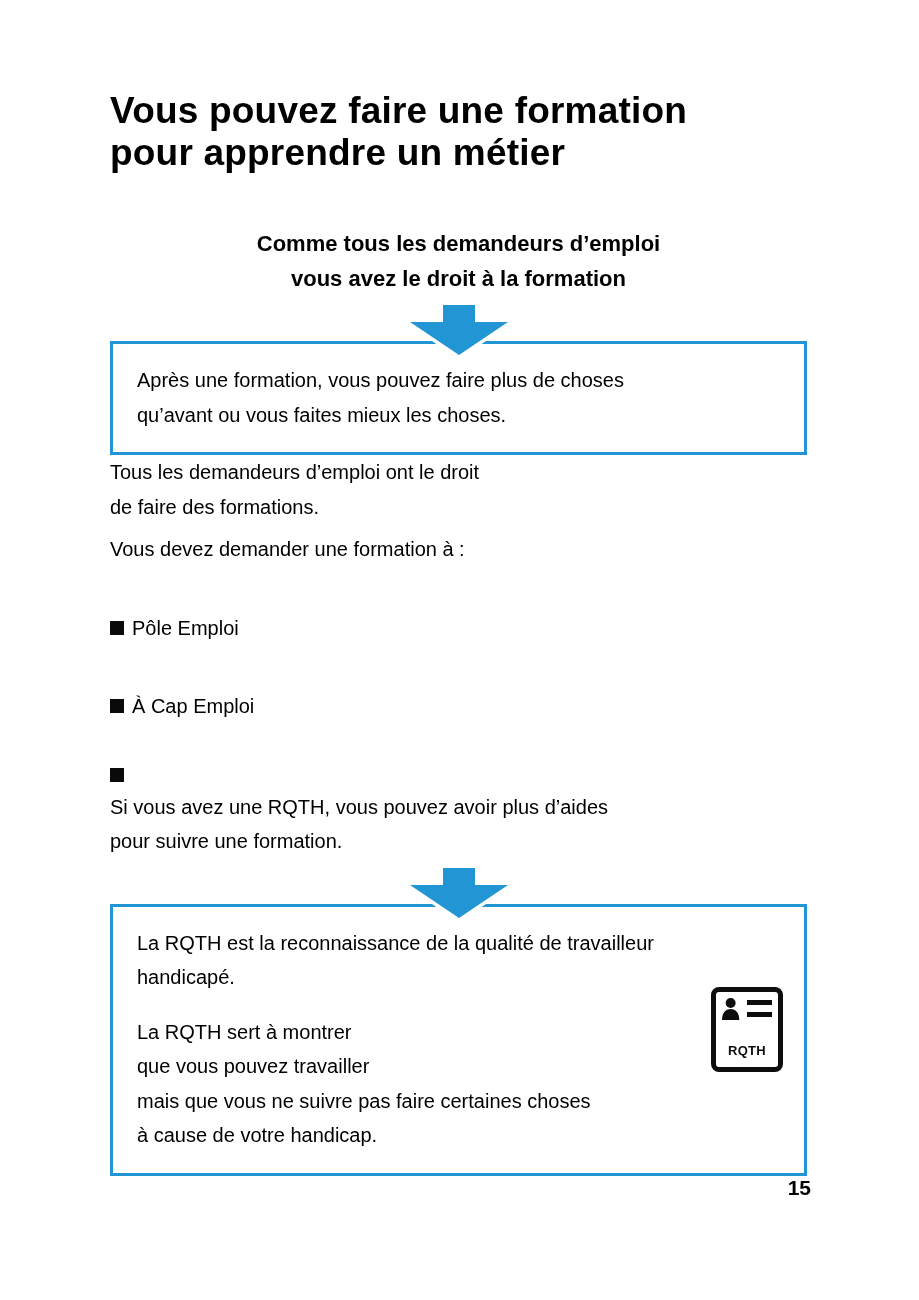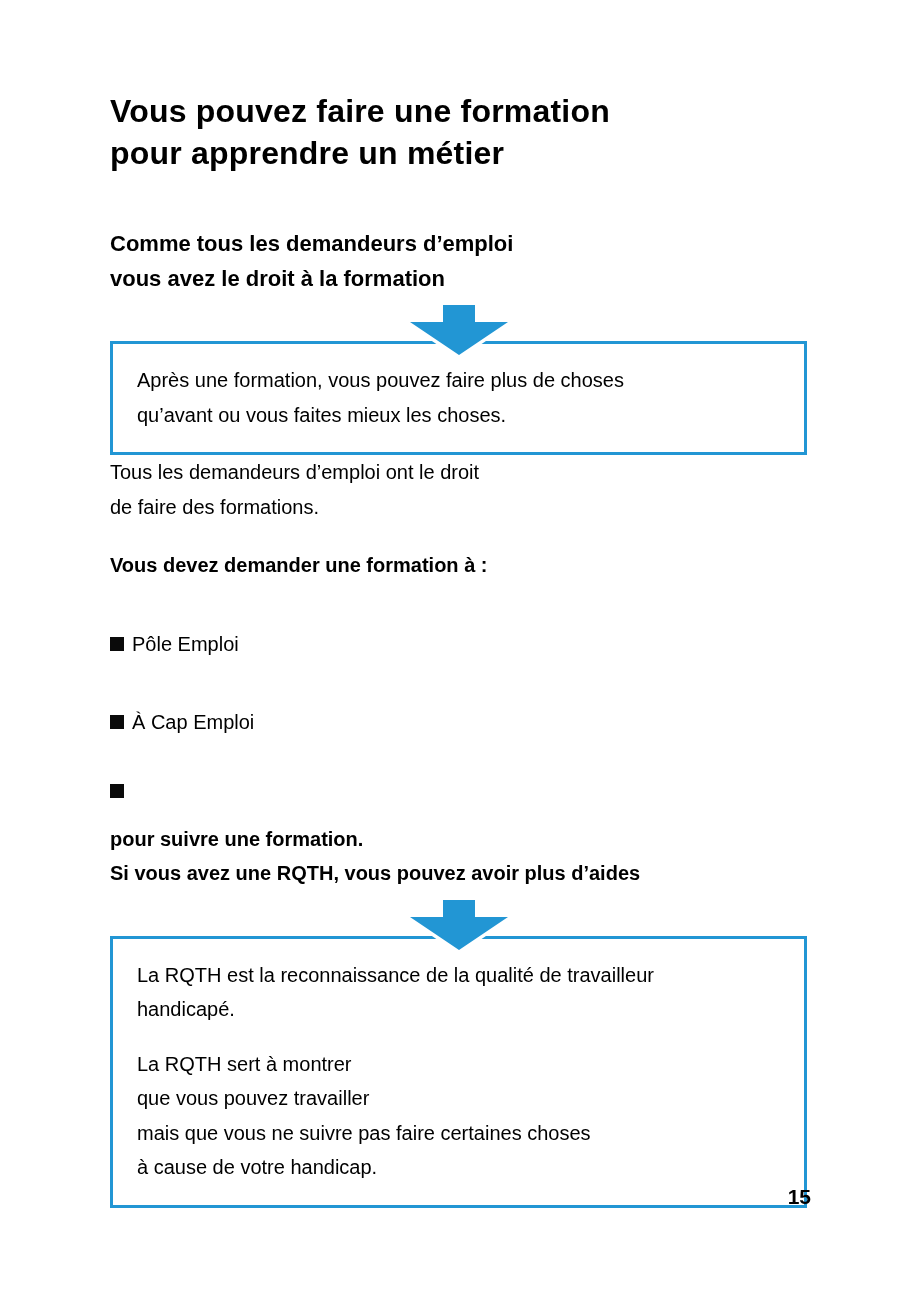--- a/index.html
+++ b/index.html
@@ -15,30 +15,31 @@
     position: relative;
     width: 919px;
     height: 1300px;
     box-sizing: border-box;
     padding: 90px 112px 0 110px;
     overflow: hidden;
     background: var(--background, #fff);
   }
   .title {
     margin: 0;
-    font-size: 32px;
+    font-size: 37px;
     line-height: 42px;
     font-weight: bold;
     letter-spacing: 0.2px;
   }
   .subtitle {
     margin: 52px 0 0 0;
     font-size: 22px;
     line-height: 35px;
     font-weight: bold;
+    text-align: center;
   }
   .body-text, .callout {
     font-size: 20px;
     line-height: 34.5px;
   }
   .arrow-wrap {
     width: 98px;
     height: 50px;
     margin: 9px auto -14px auto;
     position: relative;
@@ -50,21 +51,21 @@
   .callout {
     position: relative;
     border: 3px solid var(--accent, #2296d4);
     padding: 19px 24px 20px 24px;
     background: #fff;
   }
   .callout .para + .para { margin-top: 20px; }
   .para { margin: 0; }
   .body-para { margin: 0; }
   .mt25 { }
-  .mt20 { margin-top: 24px; font-weight: bold; }
+  .mt20 { margin-top: 8px; }
   .bullet-list {
     list-style: none;
     margin: 20px 0 0 0;
     padding: 0;
   }
   .bullet-list li {
     display: flex;
     align-items: center;
     line-height: 34.5px;
     margin-top: 44px;
@@ -109,21 +110,20 @@
     margin-top: 2px;
     letter-spacing: 0.3px;
     color: #0d0d0d;
   }
   .page-number {
     position: absolute;
     top: 1176px;
     right: 108px;
     font-size: 21px;
     font-weight: bold;
-    margin-top: 9px;
   }
 </style>
 </head>
 <body>
 
 <div class="page">
 
   <h1 class="title">
     <div>Vous pouvez faire une formation</div>
     <div>pour apprendre un métier</div>
@@ -165,22 +165,22 @@
     <li>
       <span class="sq-bullet"></span>
       <span>À Cap Emploi</span>
     </li>
     <li>
       <span class="sq-bullet"></span>
     </li>
   </ul>
 
   <div class="body-text body-para mt20">
+    <div>Si vous avez une RQTH, vous pouvez avoir plus d’aides</div>
     <div>pour suivre une formation.</div>
-    <div>Si vous avez une RQTH, vous pouvez avoir plus d’aides</div>
   </div>
 
   <div class="arrow-wrap">
     <svg width="98" height="50" viewBox="0 0 98 50" aria-hidden="true">
       <polygon class="arrow-halo" points="33,0 65,0 65,17 98,17 49,50 0,17 33,17"></polygon>
       <polygon class="arrow-fill" points="33,0 65,0 65,17 98,17 49,50 0,17 33,17"></polygon>
     </svg>
   </div>
 
   <div class="callout">
@@ -188,17 +188,34 @@
       <div>La RQTH est la reconnaissance de la qualité de travailleur</div>
       <div>handicapé.</div>
     </div>
     <div class="para">
       <div>La RQTH sert à montrer</div>
       <div>que vous pouvez travailler</div>
       <div>mais que vous ne suivre pas faire certaines choses</div>
       <div>à cause de votre handicap.</div>
     </div>
 
+    <div class="rqth-card">
+      <div class="rqth-top">
+        <span class="rqth-person">
+          <svg viewBox="0 0 24 23" aria-hidden="true">
+            <circle cx="9" cy="5.2" r="5.2"></circle>
+            <path d="M0 23 C0 15.5 4 11.6 9 11.6 C14 11.6 18 15.5 18 23 Z"></path>
+          </svg>
+        </span>
+        <span class="rqth-side-bars">
+            <i></i>
+            <i></i>
+          </span>
+      </div>
+      <div class="rqth-bar"></div>
+      <div class="rqth-bar"></div>
+      <div class="rqth-label">RQTH</div>
+    </div>
   </div>
 
   <div class="page-number">15</div>
 
 </div>
 
 </body></html>

